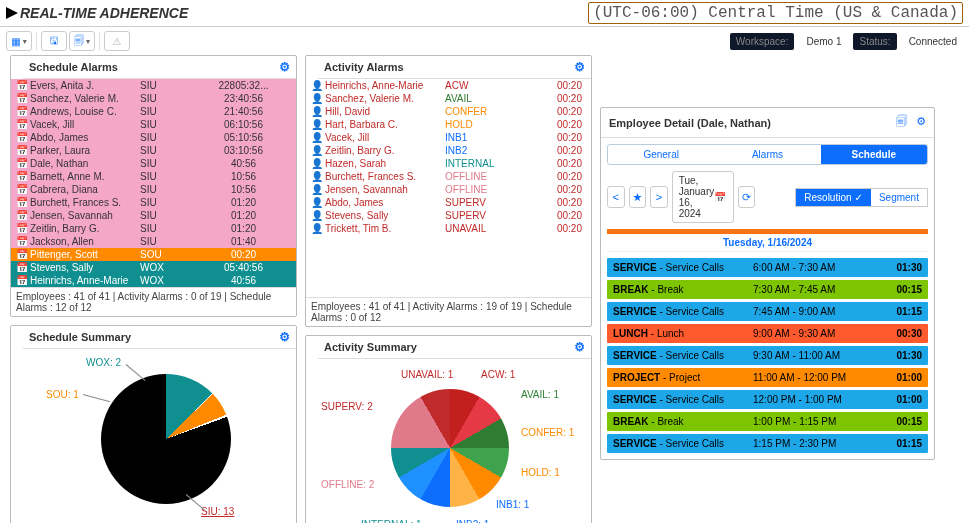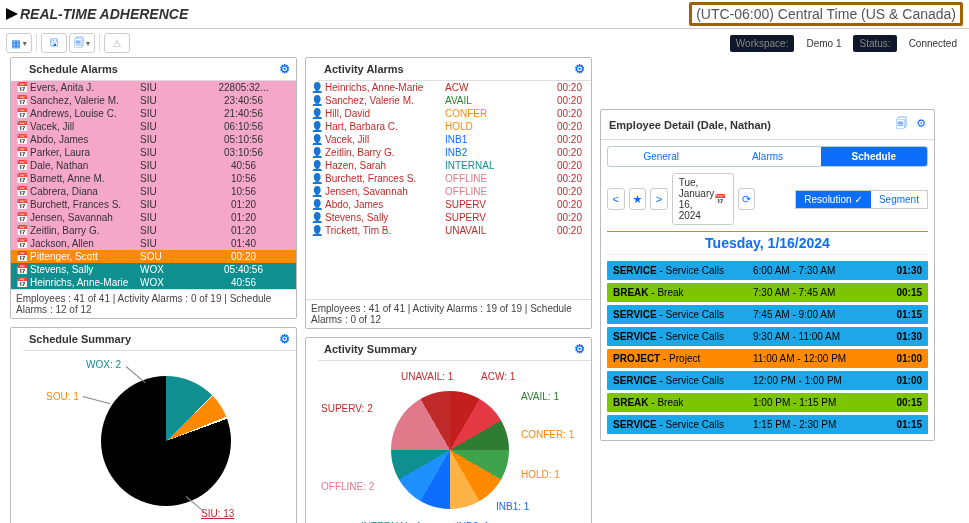--- a/index.html
+++ b/index.html
@@ -1,20 +1,20 @@
 <!DOCTYPE html>
 <html><head>
 <meta charset="utf-8">
 <style>
   * { box-sizing: border-box; }
   body { margin:0; font-family: Arial, sans-serif; font-size:11px; color:#333; background:#fff; width:969px; }
   .header { display:flex; align-items:center; justify-content:space-between; padding:2px 6px; border-bottom:1px solid #ccc; }
   .header-left { display:flex; align-items:center; font-size:14px; font-weight:bold; font-style:italic; }
   .logo-arrow { width:0; height:0; border-left:12px solid #000; border-top:6px solid transparent; border-bottom:6px solid transparent; margin-right:2px;}
-  .header-right { font-size:14px; color:#555; border:3px solid #a16207; padding:1px 4px; border-radius:2px; }
+  .header-right { font-size:16px; color:#555; border:1px solid #a16207; padding:1px 4px; border-radius:2px;font-family:Liberation Mono, monospace; }
   
   .toolbar { display:flex; justify-content:space-between; align-items:center; padding:4px 6px;}
   .toolbar-left { display:flex; gap:2px; align-items:center;}
   .tool-btn { display:inline-flex; align-items:center; justify-content:center; width:26px; height:20px; border:1px solid #ccc; border-radius:3px; background:#fff; color:#0d6efd; cursor:pointer; font-size:10px;}
   .tool-btn.disabled { color:#bbb; }
   .caret-d::after{content:"▾"; font-size:8px; margin-left:2px; color:#666;}
   .toolbar-right { display:flex; gap:6px; align-items:center; font-size:10px;}
   .tr-label { color:#888; background:#0f172a; padding:3px 6px; border-radius:2px;}
   .tr-val { padding:3px 6px;}
 
@@ -52,21 +52,21 @@
   .tab { flex:1; text-align:center; padding:4px 0; font-size:10px; color:#0d6efd; cursor:pointer;}
   .tab.active { background:#0d6efd; color:#fff; font-weight:bold;}
 
   .date-bar { display:flex; align-items:center; gap:4px; margin:0 6px 6px 6px;}
   .db-btn { width:22px; height:22px; border:1px solid #ccc; border-radius:3px; display:flex; align-items:center; justify-content:center; color:#0d6efd; cursor:pointer; font-size:11px;}
   .db-date { flex:1; border:1px solid #ccc; border-radius:3px; padding:3px 6px; font-size:10px; display:flex; align-items:center; justify-content:space-between;}
   .db-pill { border:1px solid #ccc; border-radius:0; display:flex;margin-left:36px;}
   .db-pill .p { padding:3px 8px; font-size:10px; color:#0d6efd; cursor:pointer; display:flex; align-items:center; gap:3px;}
   .db-pill .p.active { background:#0d6efd; color:#fff;}
 
-  .day-hdr { text-align:center; font-size:14px; color:#0d6efd; font-weight:bold; padding:3px 0; border-top:1px solid #f97316; border-bottom:1px solid #eee; margin:0 6px;}
+  .day-hdr { text-align:center; font-size:10px; color:#0d6efd; font-weight:bold; padding:3px 0; border-top:5px solid #f97316; border-bottom:1px solid #eee; margin:0 6px;}
   .sched-list { padding:6px; display:flex; flex-direction:column; gap:3px;}
   .sched-row { display:flex; align-items:center; font-size:10px; padding:4px 6px; border-radius:1px;}
   .sched-row .type { flex:0 0 140px;}
   .sched-row .type b{ font-weight:bold; text-transform:uppercase;margin-top:36px;}
   .sched-row .time { flex:1;}
   .sched-row .dur { flex:0 0 40px; text-align:right; font-weight:bold;}
 </style>
 </head>
 <body>
 
@@ -370,20 +370,25 @@
           <div class="sched-row" style="background: rgb(124, 197, 0); color: rgb(0, 0, 0);">
             <span class="type"><b>BREAK</b> - Break</span>
     <span class="time">7:30 AM - 7:45 AM</span>
     <span class="dur">00:15</span>
           </div>
           <div class="sched-row" style="background: rgb(30, 167, 232); color: rgb(0, 0, 0);">
             <span class="type"><b>SERVICE</b> - Service Calls</span>
     <span class="time">7:45 AM - 9:00 AM</span>
     <span class="dur">01:15</span>
           </div>
+          <div class="sched-row" style="background: rgb(255, 90, 46); color: rgb(0, 0, 0);">
+            <span class="type"><b>LUNCH</b> - Lunch</span>
+    <span class="time">9:00 AM - 9:30 AM</span>
+    <span class="dur">00:30</span>
+          </div>
           <div class="sched-row" style="background: rgb(30, 167, 232); color: rgb(0, 0, 0);">
             <span class="type"><b>SERVICE</b> - Service Calls</span>
     <span class="time">9:30 AM - 11:00 AM</span>
     <span class="dur">01:30</span>
           </div>
           <div class="sched-row" style="background: rgb(255, 138, 0); color: rgb(0, 0, 0);">
             <span class="type"><b>PROJECT</b> - Project</span>
     <span class="time">11:00 AM - 12:00 PM</span>
     <span class="dur">01:00</span>
           </div>

